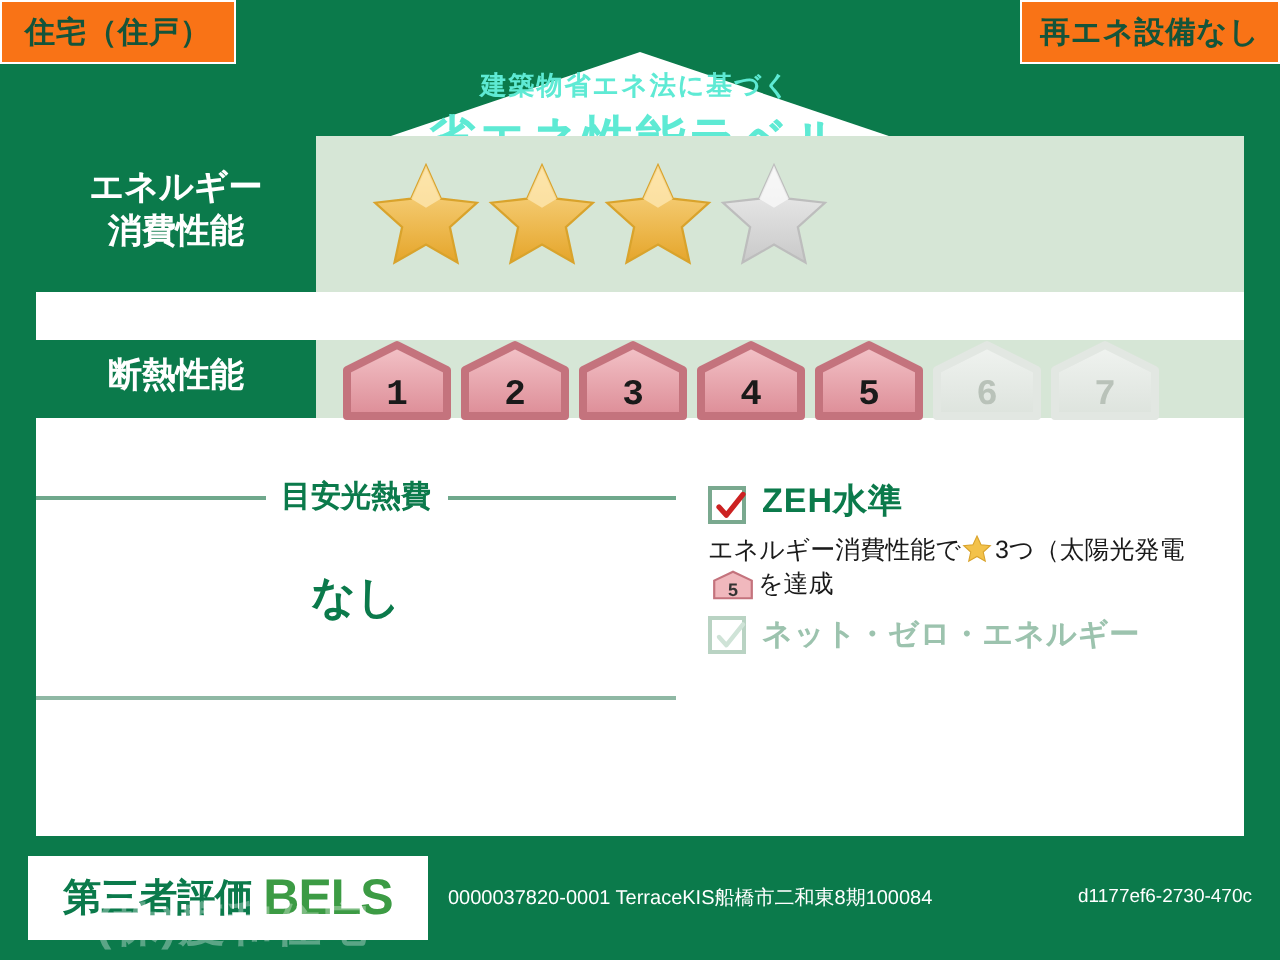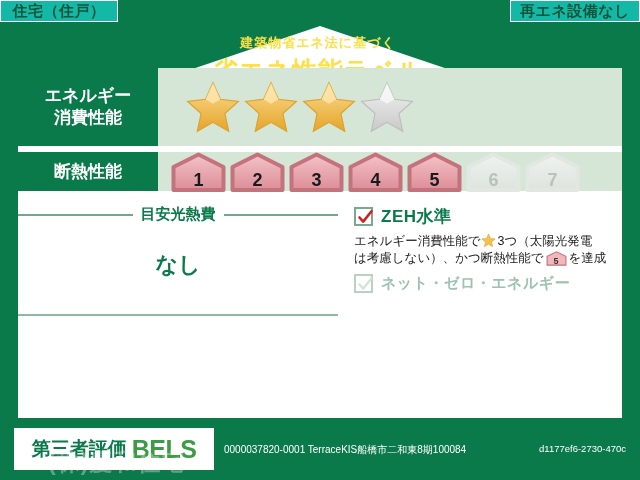--- a/index.html
+++ b/index.html
@@ -10,36 +10,36 @@
   }
   #label-root {
     position: relative;
     width: 640px; height: 480px;
     background: #0b7a4b;
   }
 
   
   .corner-tag {
     position: absolute; top: 0;
-    background: #14b8a6;
+    background: #f97316;
     color: #14543a;
     font-weight: bold;
     font-size: 15px;
     letter-spacing: 0.5px;
     display: flex; align-items: center; justify-content: center;
-    height: 22px;
+    height: 32px;
     border: 1px solid #ffffff;
   }
   #tag-left  { left: 0;  width: 118px; }
   #tag-right { right: 0; width: 130px; }
 
   
   .roof-title {
     position: absolute; left: 0; right: 4px; top: 34px;
-    text-align: center; color: #fde047;
+    text-align: center; color: #5eead4;
   }
   .roof-sub {
     font-size: 13px; font-weight: bold; letter-spacing: 1px;
     line-height: 18px;
   }
   .roof-main {
     font-size: 25px; font-weight: bold; letter-spacing: 1px;
     line-height: 32px; margin-top: 2px;
   }
 
@@ -52,21 +52,21 @@
   }
   #body-inner {
     position: absolute;
     left: 0; right: 0; top: 68px; bottom: 0;
     padding: 0 18px;
   }
 
   
   .perf-row {
     display: flex; align-items: stretch;
-    height: 78px; margin-bottom: 6px;
+    height: 78px; margin-bottom: 24px; font-family: Liberation Mono, monospace;
   }
   .perf-label {
     width: 140px; flex: 0 0 140px;
     background: #0b7a4b;
     color: #ffffff;
     font-weight: bold; font-size: 17px;
     line-height: 22px;
     display: flex; flex-direction: column;
     align-items: center; justify-content: center;
     text-align: center;
@@ -121,21 +121,21 @@
   }
   .cost-value {
     text-align: center;
     color: #0b7a4b;
     font-size: 22px; font-weight: bold;
     padding: 26px 0 30px 0;
   }
   .cost-rule-bottom { height: 2px; background: #8fb8a4; margin-top: 4px; }
 
   
-  .zeh-head { display: flex; align-items: center; gap: 8px; margin-top: 6px; }
+  .zeh-head { display: flex; align-items: flex-end; gap: 8px; margin-top: 6px; }
   .zeh-box {
     width: 19px; height: 19px;
     border: 2px solid #7aa98f;
     background: #fff;
     position: relative; flex: 0 0 19px;
   }
   .zeh-box svg { position: absolute; left: 1px; top: 0px; }
   .zeh-title { color: #0b7a4b; font-size: 17px; font-weight: bold; letter-spacing: 0.5px; }
   .zeh-desc {
     margin-top: 5px;
@@ -383,21 +383,21 @@
               <path d="M2.5 8.5 L6.2 12.6 L14.5 2.2" fill="none" stroke="#cc2222" stroke-width="2.6" stroke-linecap="round" stroke-linejoin="round"></path>
             </svg>
           </span>
           <span class="zeh-title">ZEH水準</span>
         </div>
 
         <div class="zeh-desc">
           <span>エネルギー消費性能で</span><svg class="inline-star" width="15" height="15" viewBox="0 0 24 24">
               <polygon points="12,1.6 15.2,8.6 22.6,9.4 17,14.4 18.6,21.8 12,18 5.4,21.8 7,14.4 1.4,9.4 8.8,8.6" fill="#f3c24a" stroke="#d9a32c" stroke-width="0.9"></polygon>
             </svg><span>3つ（太陽光発電</span><br>
-          <span>は考慮しない）、かつ断熱性能で</span><span class="inline-house">
+          <span class="inline-house">
               <svg width="21" height="15" viewBox="0 0 57 40">
                 <polygon points="3,38 3,14 28.5,2 54,14 54,38" fill="#f0b8bd" stroke="#c4737d" stroke-width="3"></polygon>
               </svg>
               <span class="n">5</span>
             </span><span>を達成</span>
         </div>
 
         <div class="zeh-nze">
           <span class="zeh-box">
             <svg width="17" height="17" viewBox="0 0 17 17">

